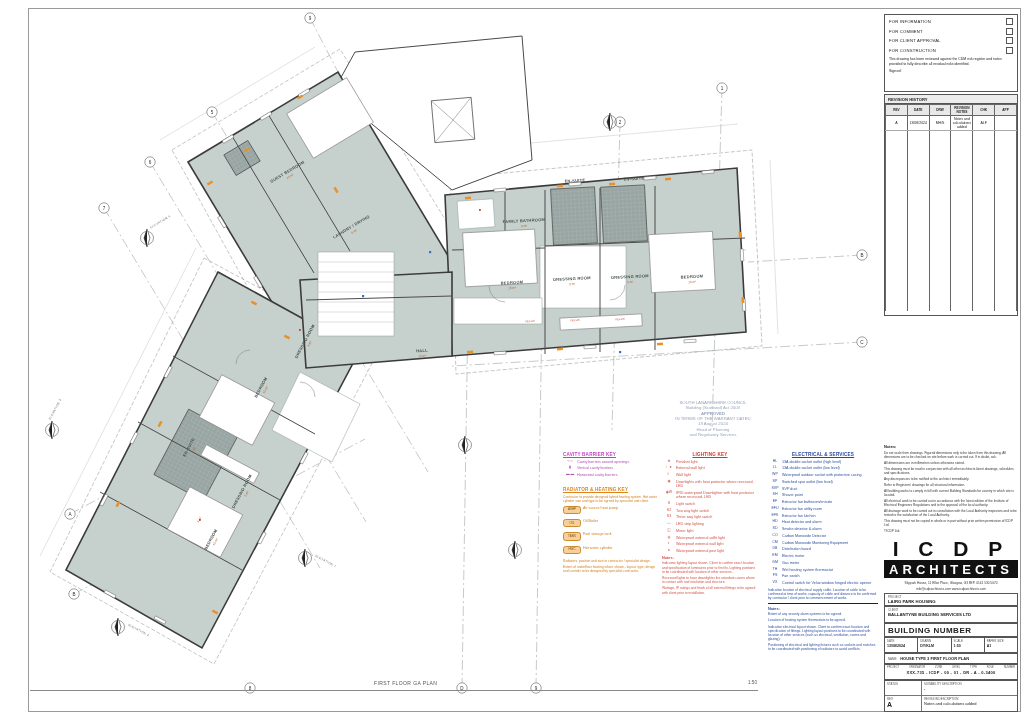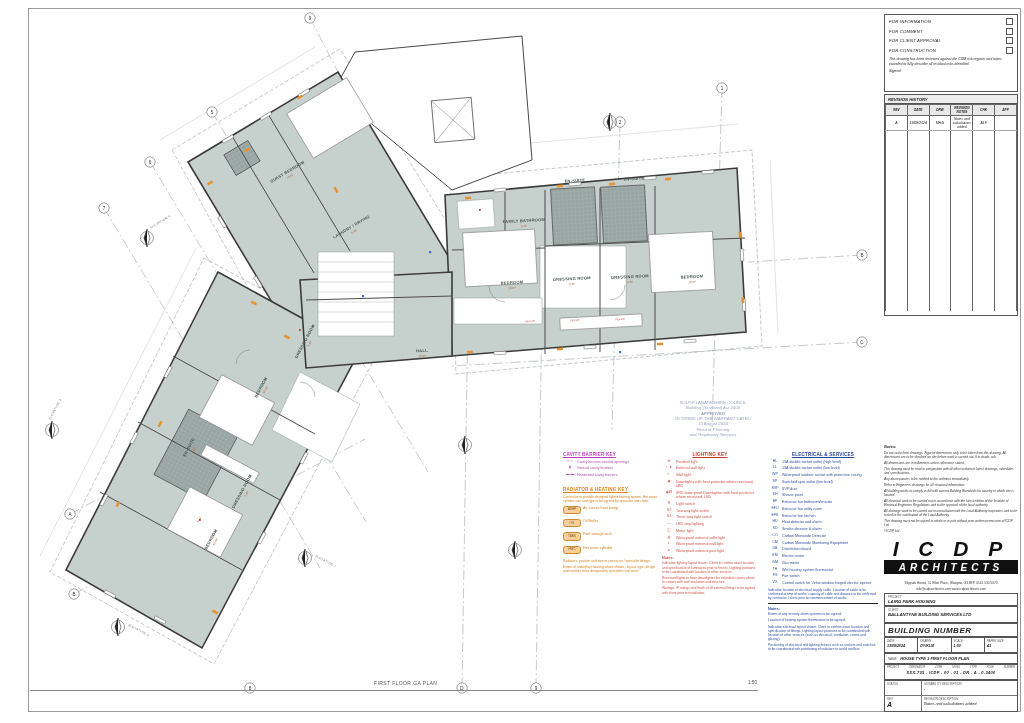--- a/index.html
+++ b/index.html
@@ -62,39 +62,39 @@
   #legend-electrical .key-title{color:#27479c;text-align:center;}
   .elec-divider{border-top:1px solid #222;margin:3px 0 2.5px 0;position:relative;}
 
   
   #plan-caption{position:absolute;left:374px;top:680px;font-size:5px;color:#555;letter-spacing:.4px;}
   #plan-scale{position:absolute;left:748px;top:680px;font-size:4.6px;color:#555;}
   #footer-line{position:absolute;left:30px;top:690px;width:728px;border-top:.6px solid #888;}
 
   
   .tb{position:absolute;left:884px;top:14px;width:134px;height:698px;font-size:4px;}
-  .tb-box{position:absolute;left:0;width:100%;box-sizing:border-box;background:#fff;font-style:italic;}
+  .tb-box{position:absolute;left:0;width:100%;box-sizing:border-box;background:#fff;}
   #tb-top{top:0;height:78px;border:.5px solid #555;padding:3px 4px;}
   .chk-row{display:flex;justify-content:space-between;align-items:center;margin-bottom:2.6px;}
   .chk-label{font-size:4.2px;letter-spacing:.2px;}
   .chk-box{width:5px;height:5px;border:.5px solid #555;display:inline-block;}
   .tb-note{font-size:3.5px;line-height:1.3;margin-top:3.5px;}
   .tb-signed{font-size:3.7px;margin-top:2.5px;}
   #tb-rev{top:80px;height:222px;border:.5px solid #555;overflow:hidden;}
   .rev-title{font-size:4.2px;font-weight:bold;border-bottom:.5px solid #555;padding:1.5px 3px;background:#ededed;}
   table.rev{width:100%;border-collapse:collapse;font-size:3.5px;table-layout:fixed;}
   .rev th{border:.4px solid #666;background:#e8e8e8;padding:1px 0;font-size:3.2px;font-weight:bold;}
   .rev td{border-left:.4px solid #666;border-right:.4px solid #666;border-bottom:.4px solid #aaa;padding:1px;text-align:center;overflow:hidden;}
   .rev-filler td{height:178px;border-bottom:none;}
   #tb-notes{top:430px;height:92px;}
   .tb-notes-title{font-size:4px;font-weight:bold;margin-bottom:2px;}
   #tb-notes-body .note-line{font-size:3.2px;color:#333;margin-bottom:2px;}
   #tb-logo{top:524px;height:40px;text-align:center;}
   .logo-big{font-size:21px;font-weight:bold;letter-spacing:7px;line-height:1;color:#111;}
-  .logo-bar{background:#111;color:#fff;font-size:10px;letter-spacing:4px;padding:1.5px 0;margin-top:1px;font-weight:bold;}
+  .logo-bar{background:#111;color:#fff;font-size:13px;letter-spacing:4px;padding:1.5px 0;margin-top:1px;font-weight:bold;}
   .tb-address{position:absolute;top:567px;width:100%;text-align:center;font-size:3.2px;color:#333;}
   .tb-emails{position:absolute;top:573px;width:100%;text-align:center;font-size:3.2px;color:#333;}
   .tb-lab{font-size:2.9px;color:#555;display:block;}
   .tb-val{font-size:4.3px;font-weight:bold;}
   #tb-project{top:579px;height:13px;border:.5px solid #555;padding:1px 3px;}
   #tb-client{top:592px;height:17px;border:.5px solid #555;padding:1px 3px;}
   #tb-warrant{top:609px;height:14px;border:.5px solid #555;padding:2px 3px;font-size:8px;font-weight:bold;letter-spacing:.5px;}
   #tb-fields{top:623px;height:16px;border:.5px solid #555;display:flex;}
   .fcell{flex:1;border-right:.5px solid #555;padding:1px 2px;}
   .fcell:last-child{border-right:none;}

